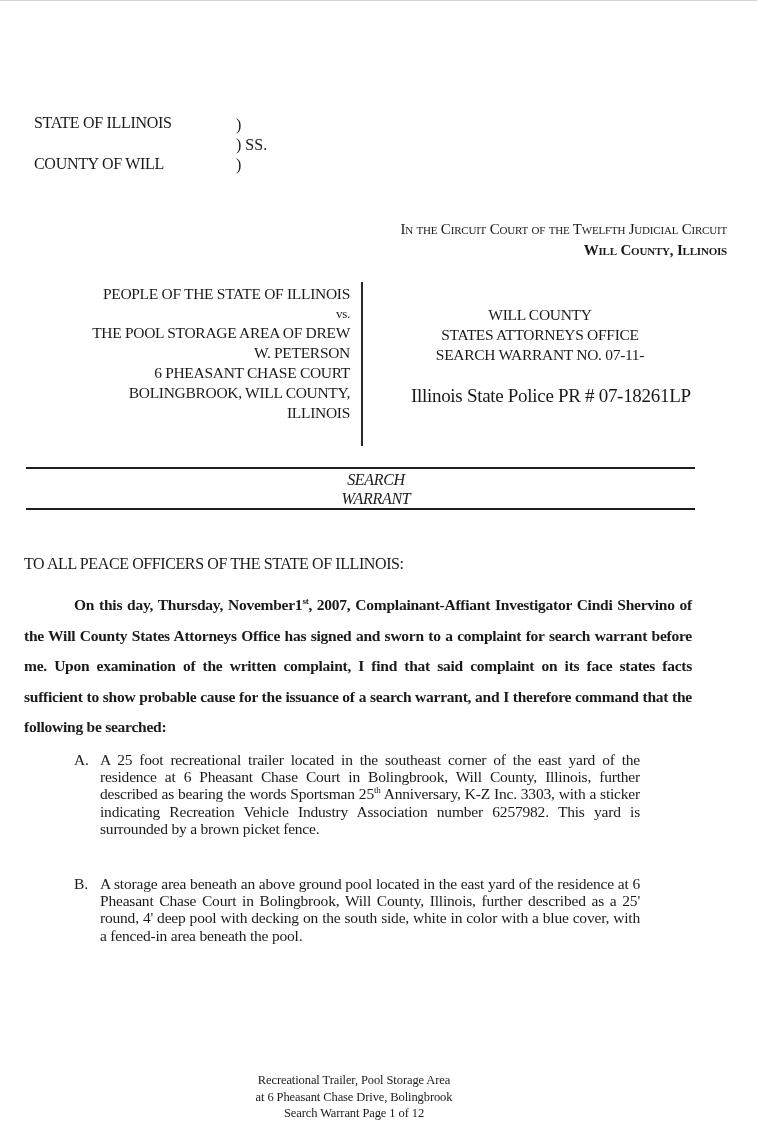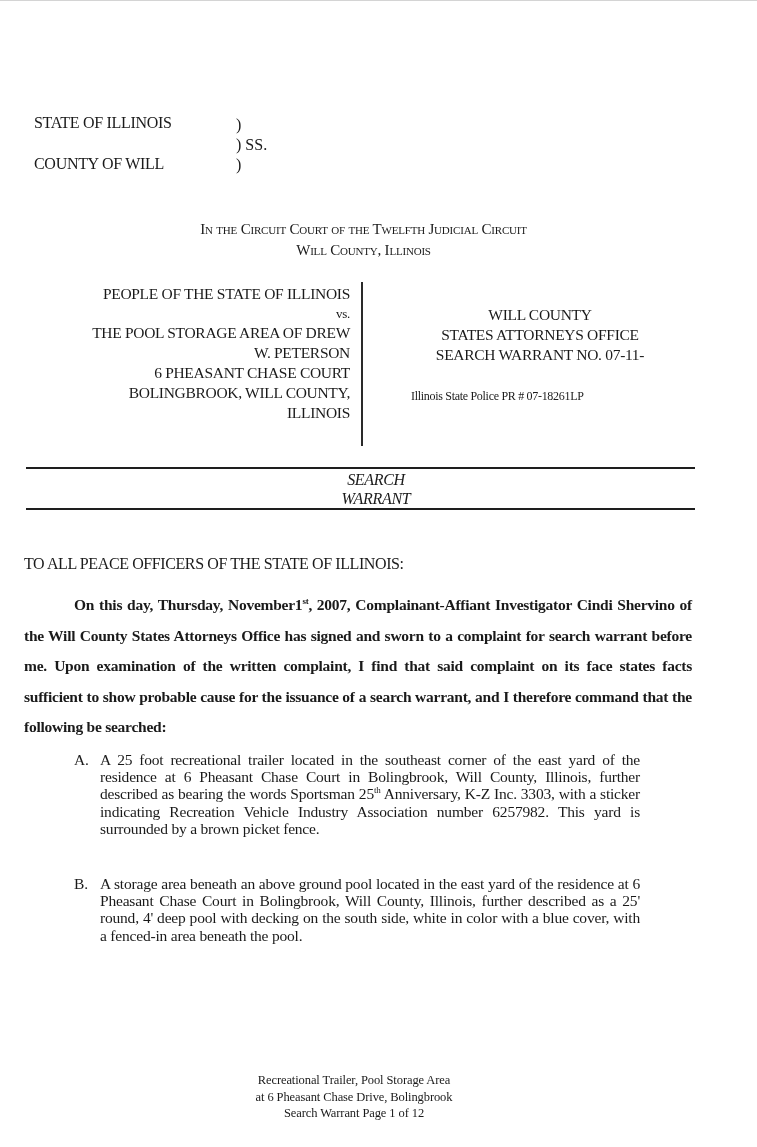--- a/index.html
+++ b/index.html
@@ -25,21 +25,21 @@
     }
     .venue-left { left: 34px; text-align: center; }
     .paren {
       left: 236px;
       font-size: 16px;
       line-height: 20px;
     }
     .court-header {
       left: 0;
       width: 727px;
-      text-align: center;
+      text-align: right;
       font-size: 15px;
       line-height: 20px;
       font-variant: small-caps;
       letter-spacing: -0.2px;
     }
     .parties {
       left: 26px;
       width: 324px;
       text-align: center;
       font-size: 15.5px;
@@ -60,21 +60,21 @@
     .office {
       left: 395px;
       width: 290px;
       text-align: center;
       font-size: 15.5px;
       line-height: 20px;
       letter-spacing: -0.3px;
     }
     .police {
       left: 411px;
-      font-size: 12px;
+      font-size: 19px;
       line-height: 20px;
       letter-spacing: -0.3px;
     }
     .rule {
       left: 26px;
       width: 669px;
       height: 2px;
       background: #1e1e1e;
     }
     .doc-title {
@@ -134,21 +134,21 @@
 </head>
 <body>
 
 <div class="abs caption venue-left" style="top:112px;">STATE OF ILLINOIS</div>
 <div class="abs caption venue-left" style="top:153px;">COUNTY OF WILL</div>
 <div class="abs paren" style="top:114px;">)</div>
 <div class="abs paren" style="top:134px;">) SS.</div>
 <div class="abs paren" style="top:154px;">)</div>
 
 <div class="abs court-header" style="top:218px;">In the Circuit Court of the Twelfth Judicial Circuit</div>
-<div class="abs court-header" style="top:239px;">Will County, Illinois</div>
+<div class="abs court-header" style="top:239px;font-weight:bold;">Will County, Illinois</div>
 
 <div class="abs parties" style="top:283px;text-align:right;">
   <div>PEOPLE OF THE STATE OF ILLINOIS</div>
   <div class="vs">vs.</div>
   <div>THE POOL STORAGE AREA OF DREW</div>
   <div>W. PETERSON</div>
   <div>6 PHEASANT CHASE COURT</div>
   <div>BOLINGBROOK, WILL COUNTY,</div>
   <div>ILLINOIS</div>
 </div>

